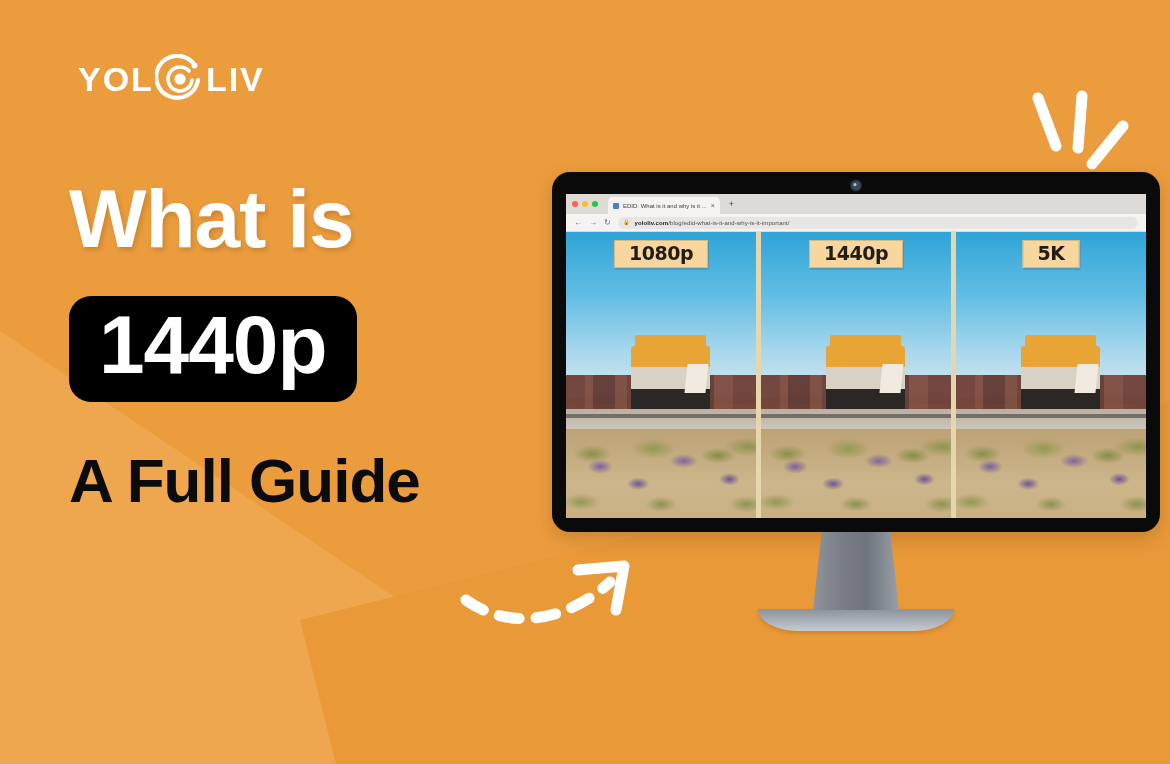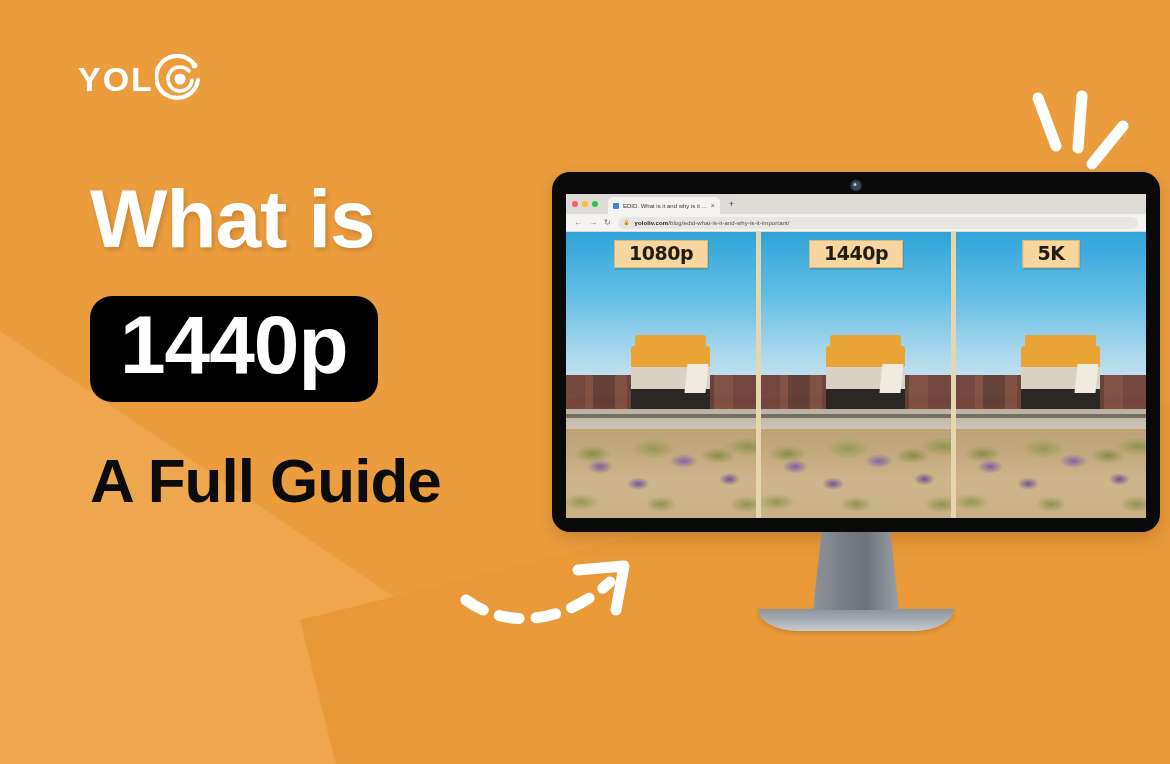--- a/index.html
+++ b/index.html
@@ -41,21 +41,21 @@
     font-family:"Liberation Sans", sans-serif;
   }
   #logo .mark {
     position:relative; width:50px; height:50px;
     margin:0 1px;
   }
   #logo .mark svg { display:block; }
 
   
   #headline {
-    position:absolute; left:90px; top:178px; width:520px;
+    position:absolute; left:69px; top:178px; width:520px;
   }
   .hl-line { line-height:1.0; }
   .hl-white {
     font-size:82px; font-weight:700; color:#ffffff;
     letter-spacing:-1px;
     text-shadow:2px 3px 5px rgba(120,70,10,0.28);
   }
   .hl-black-text {
     font-size:62px; font-weight:700; color:#0b0b0b;
     letter-spacing:-1px;
@@ -261,20 +261,21 @@
 <div id="logo">
   <span class="lw">YOL</span>
   <span class="mark">
     <svg width="50" height="50" viewBox="0 0 50 50">
       <path d="M38 9 A21 21 0 1 0 43 26" stroke="#ffffff" stroke-width="4.2" fill="none" stroke-linecap="round"></path>
       <path d="M34 17 A12 12 0 1 0 37 26" stroke="#ffffff" stroke-width="3.6" fill="none" stroke-linecap="round"></path>
       <circle cx="25" cy="25" r="5.6" fill="#ffffff"></circle>
       <circle cx="39.5" cy="11.5" r="2.9" fill="#ffffff"></circle>
     </svg>
   </span>
+  <span class="lw">LIV</span>
 </div>
 
 <div id="headline">
   <div class="hl-line hl-white">What is</div>
   <div class="gap-a"></div>
   <div id="pill-1440p">
     <span class="pill-text">1440p</span>
   </div>
   <div class="gap-b"></div>
   <div class="gap-b"></div>

